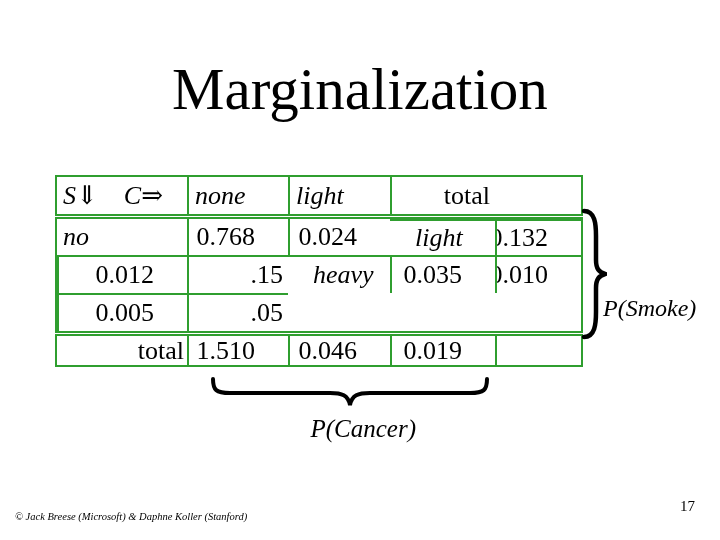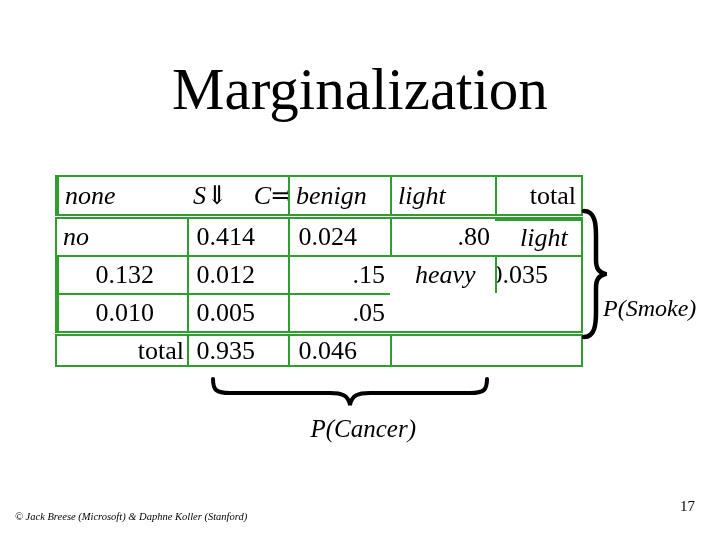--- a/index.html
+++ b/index.html
@@ -56,49 +56,48 @@
   }
 </style>
 </head>
 <body>
 
 <div class="slide">
 
   <h1 class="title">Marginalization</h1>
 
   <div class="tsection" id="sec-header">
+    <div class="cell al it">S⇓&nbsp;&nbsp;&nbsp;&nbsp;C⇒</div>
     <div class="cell al it vline">none</div>
-    <div class="cell al it">S⇓&nbsp;&nbsp;&nbsp;&nbsp;C⇒</div>
-    <div class="cell al it vline">benign</div>
     <div class="cell al it vline">light</div>
     <div class="cell ar pr-tot vline">total</div>
   </div>
 
   <div class="tsection" id="sec-body">
     <div class="cell al it">no</div>
-    <div class="cell ar pr-num vline">0.414</div>
+    <div class="cell ar pr-num vline">0.768</div>
     <div class="cell ar pr-num vline">0.024</div>
-    <div class="cell ar pr-tot vline">.80</div>
 
     <div class="cell al it hline">light</div>
     <div class="cell ar pr-num vline hline">0.132</div>
     <div class="cell ar pr-num vline hline">0.012</div>
     <div class="cell ar pr-tot vline hline">.15</div>
 
     <div class="cell al it hline">heavy</div>
     <div class="cell ar pr-num vline hline">0.035</div>
     <div class="cell ar pr-num vline hline">0.010</div>
     <div class="cell ar pr-num vline hline">0.005</div>
     <div class="cell ar pr-tot vline hline">.05</div>
   </div>
 
   <div class="tsection" id="sec-foot">
     <div class="cell ar pr-lab">total</div>
-    <div class="cell ar pr-num vline">0.935</div>
+    <div class="cell ar pr-num vline">1.510</div>
     <div class="cell ar pr-num vline">0.046</div>
+    <div class="cell ar pr-num vline">0.019</div>
     <div class="cell ar pr-tot vline"></div>
   </div>
 
   <svg class="brace" style="left:581px;top:208px;" width="26" height="132" viewBox="0 0 26 132">
     <path d="M3,3 C14,3 15,16 15,28 L15,52 C15,61 18,64 24,66 C18,68 15,71 15,80 L15,104 C15,116 14,129 3,129" fill="none" stroke="#000" stroke-width="4.5" stroke-linecap="round"></path>
   </svg>
   <div class="smoke-label">P(Smoke)</div>
 
   <svg class="brace" style="left:210px;top:375px;" width="280" height="34" viewBox="0 0 280 34">
     <path d="M3,4 C3,15 6,18 20,18 L120,18 C132,18 138,20 140,30 C142,20 148,18 160,18 L260,18 C274,18 277,15 277,4" fill="none" stroke="#000" stroke-width="4" stroke-linecap="round"></path>

